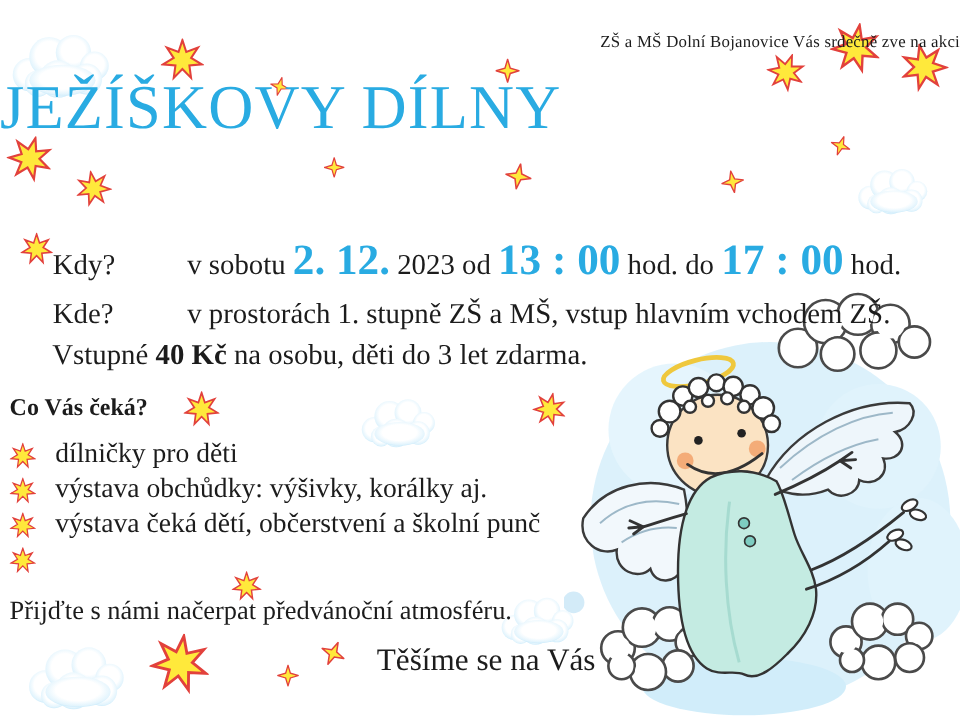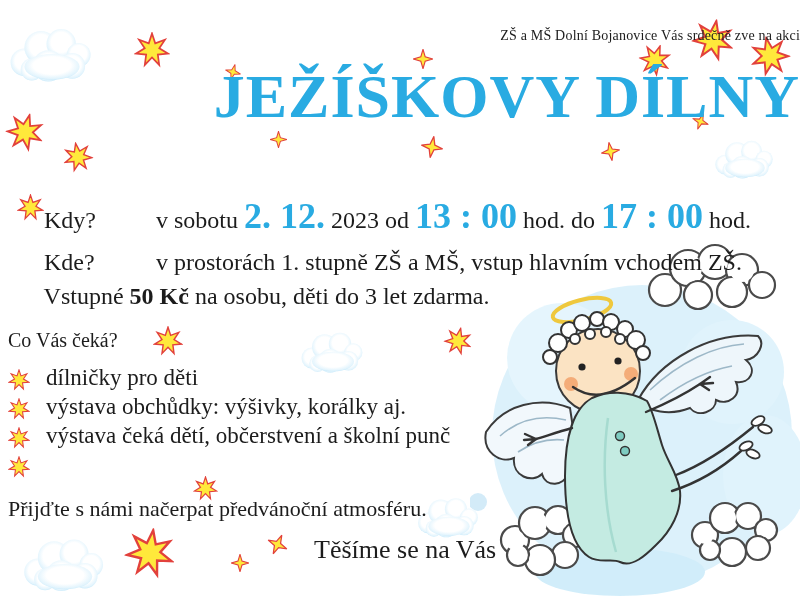--- a/index.html
+++ b/index.html
@@ -5,29 +5,29 @@
   html,body{margin:0;padding:0;}
   .page{position:relative;width:800px;height:600px;background:#fff;overflow:hidden;
         font-family:"Liberation Serif","DejaVu Serif",serif;color:var(--text-black,#1c1c1c);}
   .layer{position:absolute;inset:0;pointer-events:none;}
   #angel-wrap{position:absolute;left:470px;top:240px;width:330px;height:360px;z-index:1;}
   #decor{z-index:3;}
   #textlayer{z-index:5;}
   .star{position:absolute;}
   .fluffy{position:absolute;}
   .invite{position:absolute;top:28px;left:0;width:100%;text-align:right;font-size:14px;letter-spacing:.2px;}
-  .title{position:absolute;top:62px;left:0;width:100%;text-align:right;font-weight:bold;
-         font-size:62px;line-height:1.1;color:var(--accent-cyan,#29ABE2);letter-spacing:1px;}
+  .title{position:absolute;top:62px;left:0;width:100%;text-align:left;font-weight:normal;
+         font-size:52px;line-height:1.1;color:var(--accent-cyan,#29ABE2);letter-spacing:1px;}
   .row{position:absolute;left:8px;white-space:pre;font-size:24px;line-height:1.15;}
   .row .lbl{display:inline-block;width:112px;}
   .big{font-size:36px;font-weight:bold;color:var(--accent-cyan,#29ABE2);}
   .row-kdy{top:168px;}
   .row-kde{top:221px;}
   .row-fee{top:255px;}
-  .prog-head{position:absolute;left:8px;top:329px;font-size:20px;font-weight:normal;}
+  .prog-head{position:absolute;left:8px;top:329px;font-size:20px;font-weight:bold;}
   .prog-list{position:absolute;left:8px;top:362px;display:flex;flex-direction:column;}
   .prog-item{display:flex;align-items:flex-end;height:29px;font-size:23px;white-space:pre;}
   .bullet{width:22px;height:22px;margin-right:16px;flex:none;}
   .closing{position:absolute;left:8px;top:496px;font-size:22px;white-space:pre;}
   .signoff{position:absolute;left:314px;top:535px;font-size:26px;white-space:pre;}
 </style>
 </head>
 <body>
 
 <svg width="0" height="0" style="position:absolute" aria-hidden="true">
@@ -277,21 +277,21 @@
 
     <div class="row row-kdy">
       <span class="lbl">Kdy?</span><span>v sobotu </span><span class="big">2. 12.</span><span> 2023 od </span><span class="big">13 : 00</span><span> hod. do </span><span class="big">17 : 00</span><span> hod.</span>
     </div>
 
     <div class="row row-kde">
       <span class="lbl">Kde?</span><span>v prostorách 1. stupně ZŠ a MŠ, vstup hlavním vchodem ZŠ.</span>
     </div>
 
     <div class="row row-fee">
-      <span>Vstupné </span><b>50 Kč</b><span> na osobu, děti do 3 let zdarma.</span>
+      <span>Vstupné </span><b>40 Kč</b><span> na osobu, děti do 3 let zdarma.</span>
     </div>
 
     <div class="prog-head">Co Vás čeká?</div>
 
     <div class="prog-list">
       <div class="prog-item">
         <svg class="bullet" viewBox="0 0 50 50">
             <use href="#star7"></use>
           </svg>
         <span>dílničky pro děti</span>

